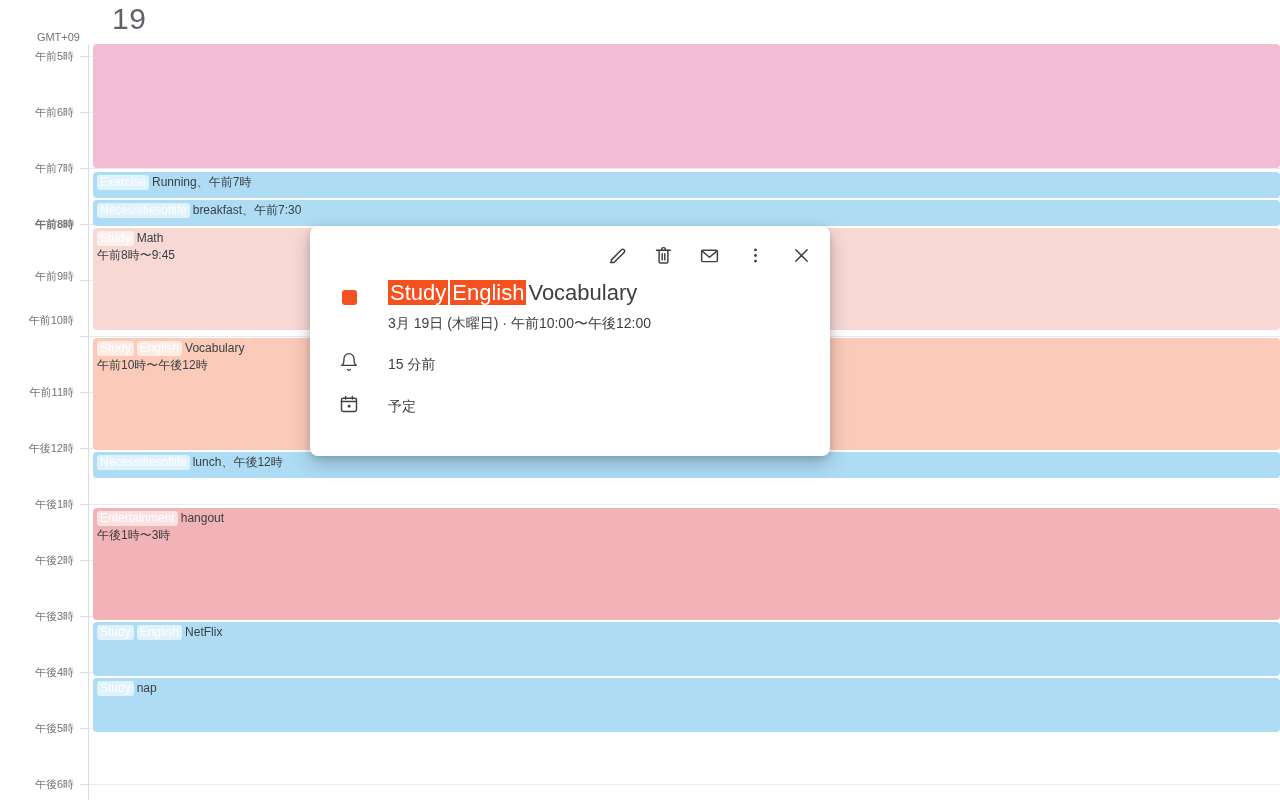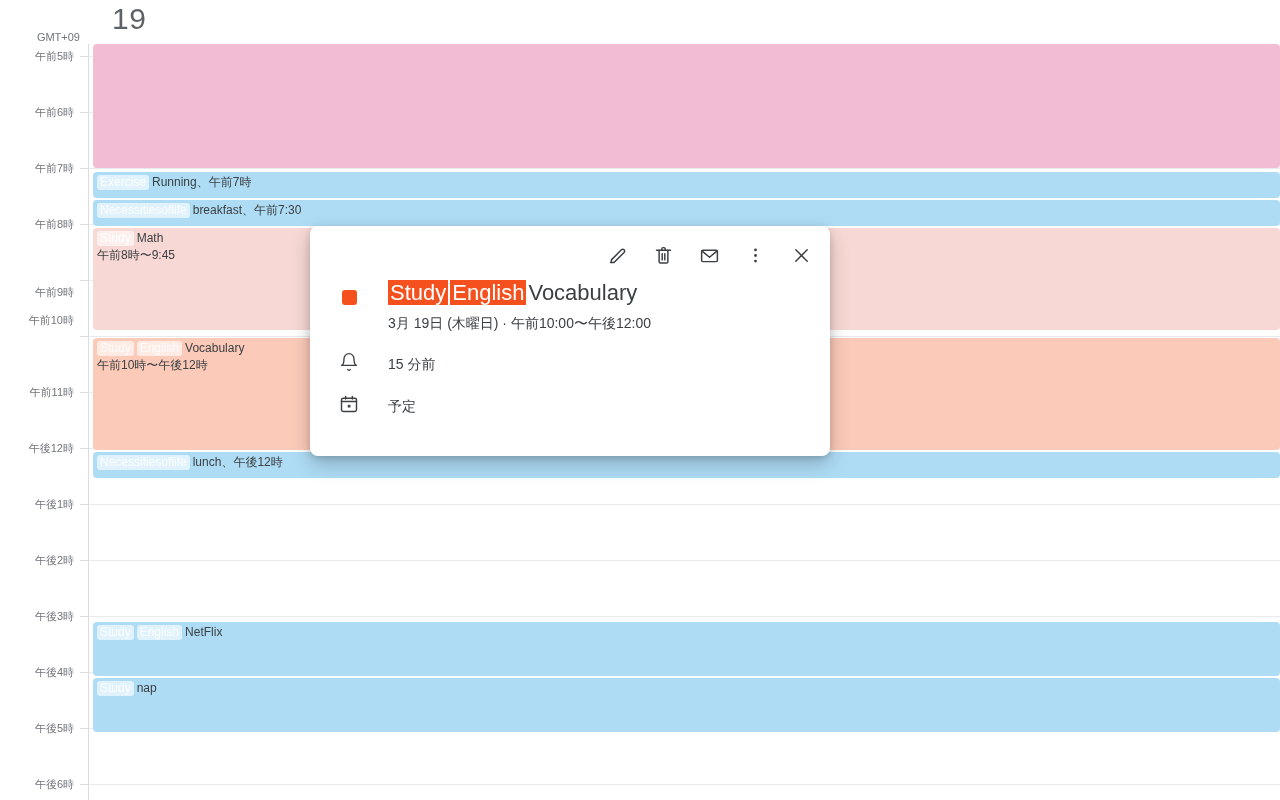--- a/index.html
+++ b/index.html
@@ -248,23 +248,23 @@
   <div class="tz-label">GMT+09</div>
 
   <div class="grid">
     <div class="gutter" id="gutter">
         <div class="hour-label" style="top: 12px;">午前5時</div>
         <div class="hour-tick" style="top: 12px;"></div>
         <div class="hour-label" style="top: 68px;">午前6時</div>
         <div class="hour-tick" style="top: 68px;"></div>
         <div class="hour-label" style="top: 124px;">午前7時</div>
         <div class="hour-tick" style="top: 124px;"></div>
-        <div class="hour-label" style="top: 180px;">午前8時</div>
+        <div class="hour-label" style="top: 180px; font-weight: bold;">午前8時</div>
         <div class="hour-tick" style="top: 180px;"></div>
-        <div class="hour-label" style="top: 248px;">午前9時</div>
+        <div class="hour-label" style="top: 232px;">午前9時</div>
         <div class="hour-tick" style="top: 236px;"></div>
         <div class="hour-label" style="top: 276px;">午前10時</div>
         <div class="hour-tick" style="top: 292px;"></div>
         <div class="hour-label" style="top: 348px;">午前11時</div>
         <div class="hour-tick" style="top: 348px;"></div>
         <div class="hour-label" style="top: 404px;">午後12時</div>
         <div class="hour-tick" style="top: 404px;"></div>
         <div class="hour-label" style="top: 460px;">午後1時</div>
         <div class="hour-tick" style="top: 460px;"></div>
         <div class="hour-label" style="top: 516px;">午後2時</div>
@@ -305,20 +305,24 @@
           <span class="ev-line1"><span class="chip">Study</span><span class="ev-title">Math</span></span>
           <span class="ev-line2">午前8時〜9:45</span>
         </div>
         <div class="event" style="top: 294px; height: 112px; background: rgb(251, 202, 185);">
           <span class="ev-line1"><span class="chip">Study</span><span class="chip">English</span><span class="ev-title">Vocabulary</span></span>
           <span class="ev-line2">午前10時〜午後12時</span>
         </div>
         <div class="event" style="top: 408px; height: 26px; background: rgb(174, 220, 245);">
           <span class="ev-line1"><span class="chip">Necessitiesoflife</span><span class="ev-title">lunch、午後12時</span></span>
         </div>
+        <div class="event" style="top: 464px; height: 112px; background: rgb(242, 179, 182);">
+          <span class="ev-line1"><span class="chip">Entertainment</span><span class="ev-title">hangout</span></span>
+          <span class="ev-line2">午後1時〜3時</span>
+        </div>
         <div class="event" style="top: 578px; height: 54px; background: rgb(174, 220, 245);">
           <span class="ev-line1"><span class="chip">Study</span><span class="chip">English</span><span class="ev-title">NetFlix</span></span>
         </div>
         <div class="event" style="top: 634px; height: 54px; background: rgb(174, 220, 245);">
           <span class="ev-line1"><span class="chip">Study</span><span class="ev-title">nap</span></span>
         </div>
       </div>
   </div>
 
   <div class="popup">

